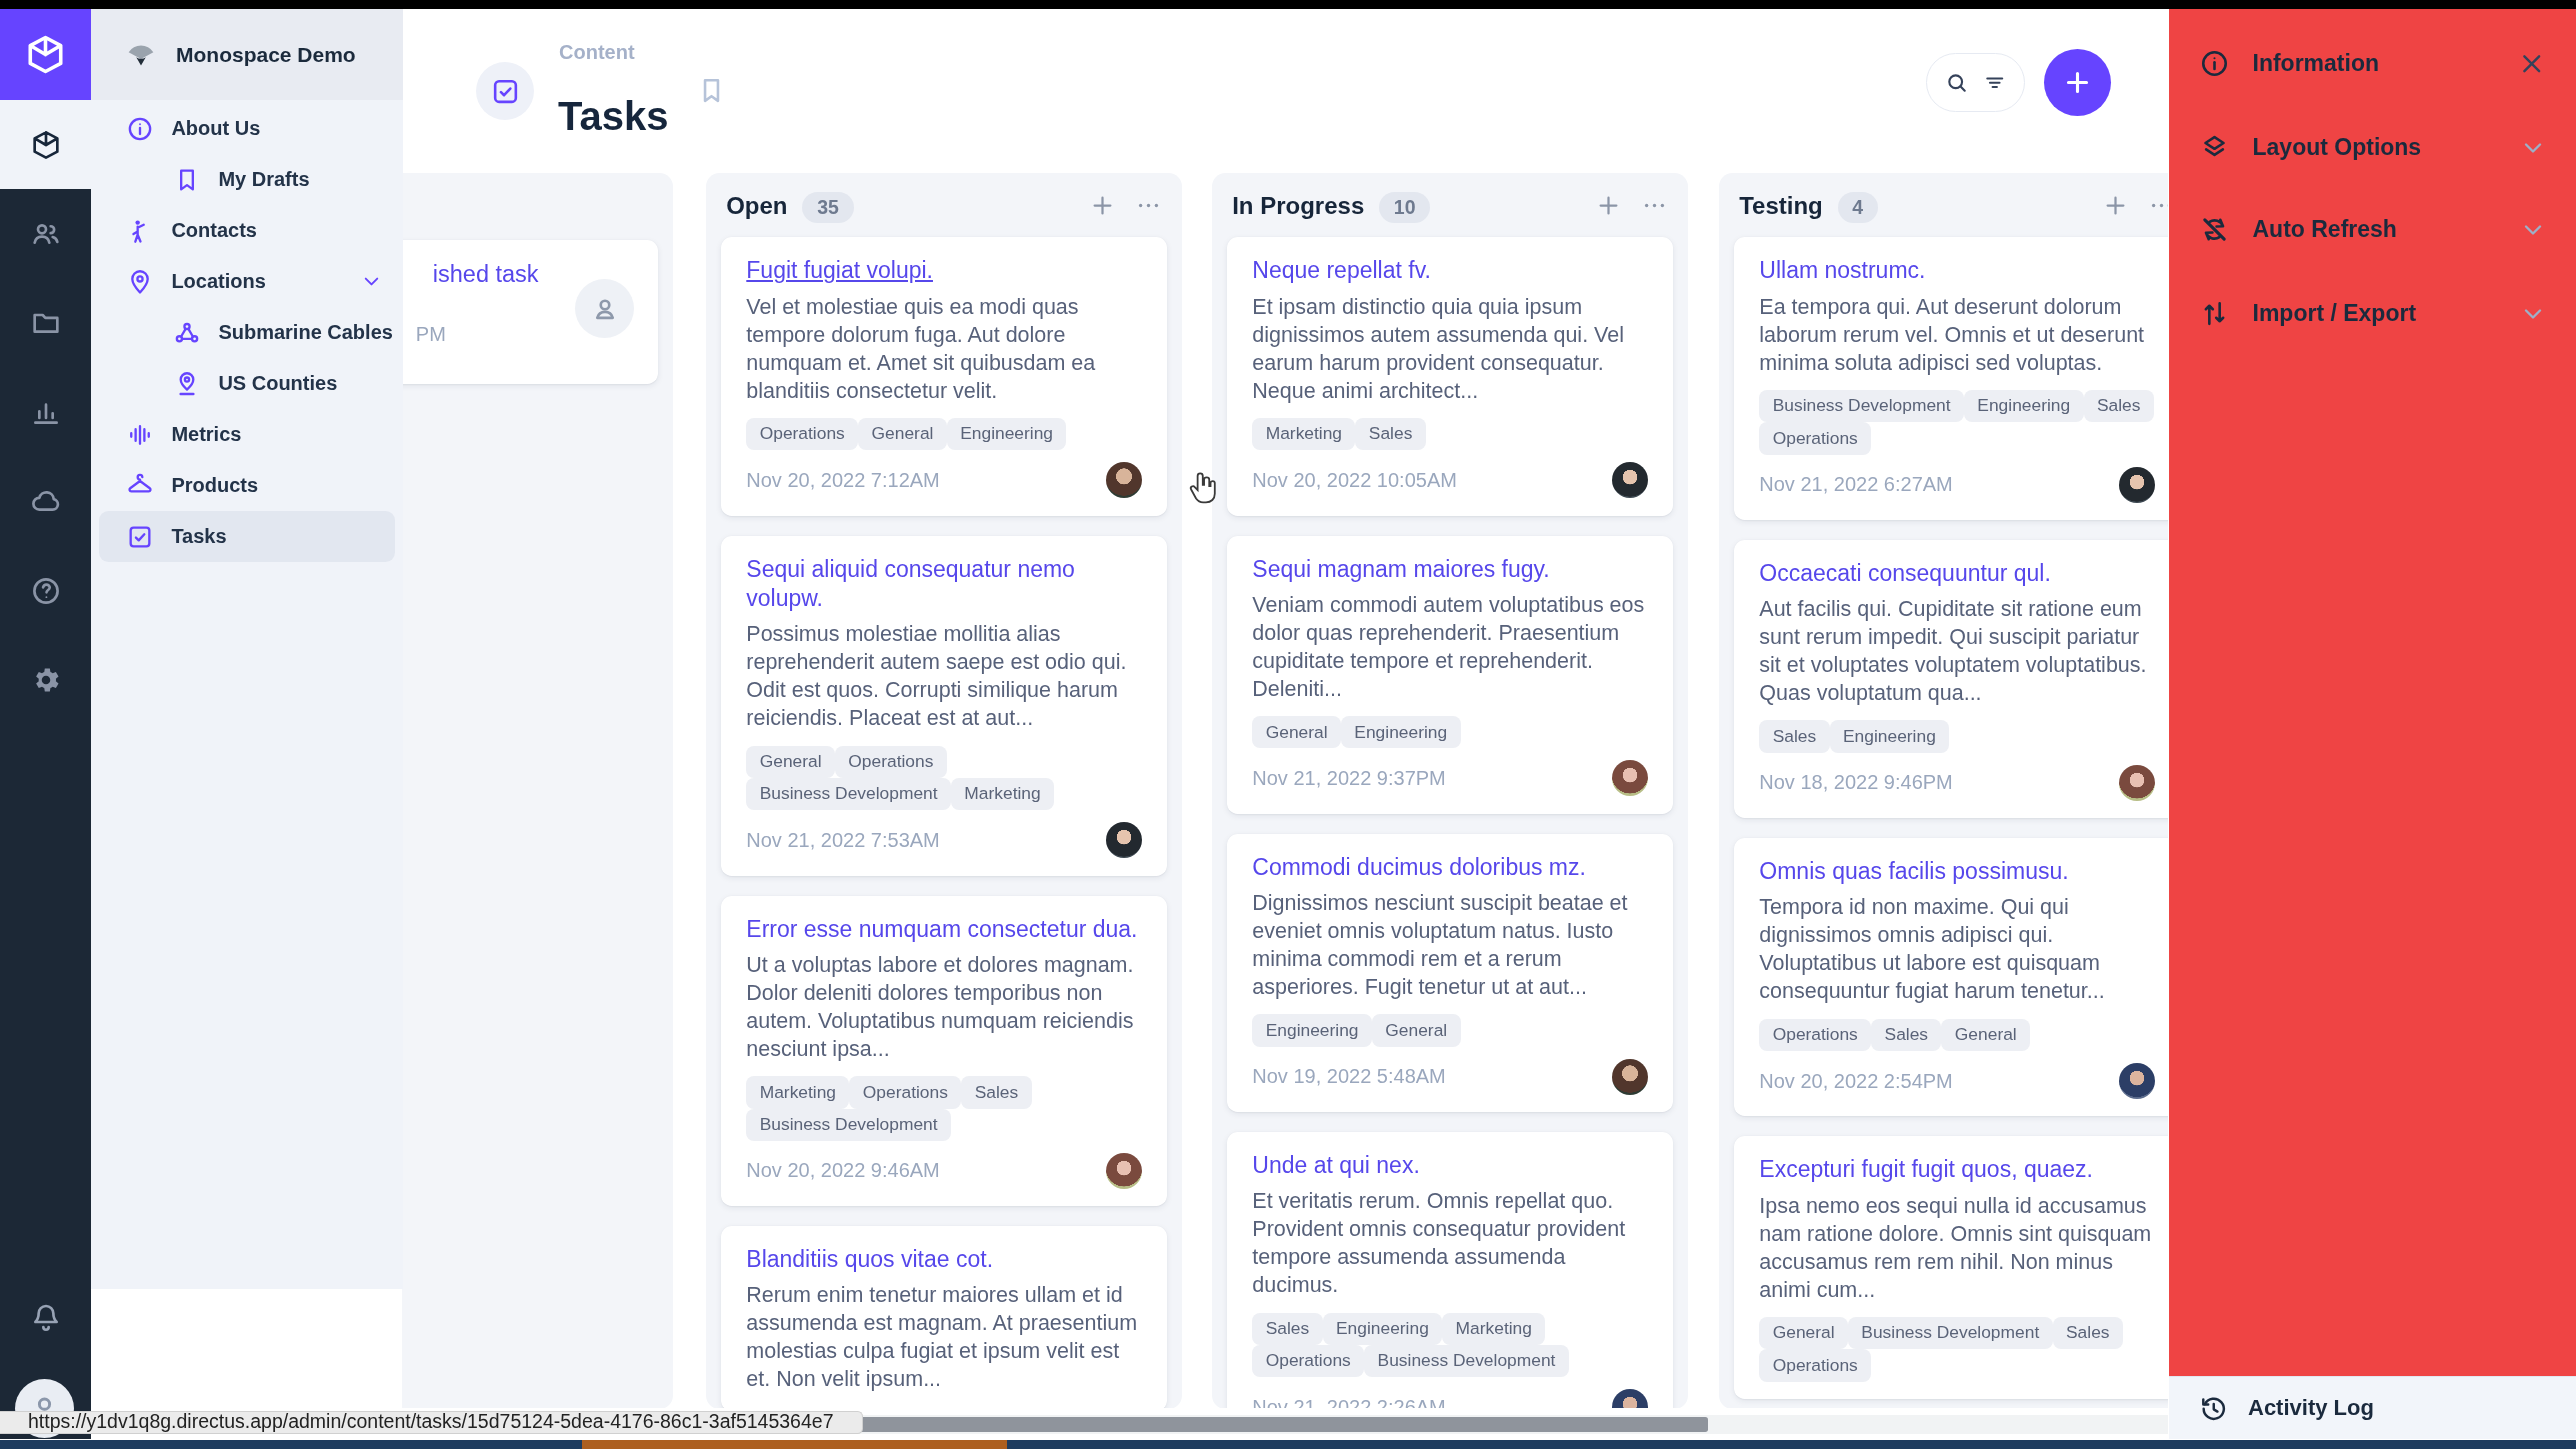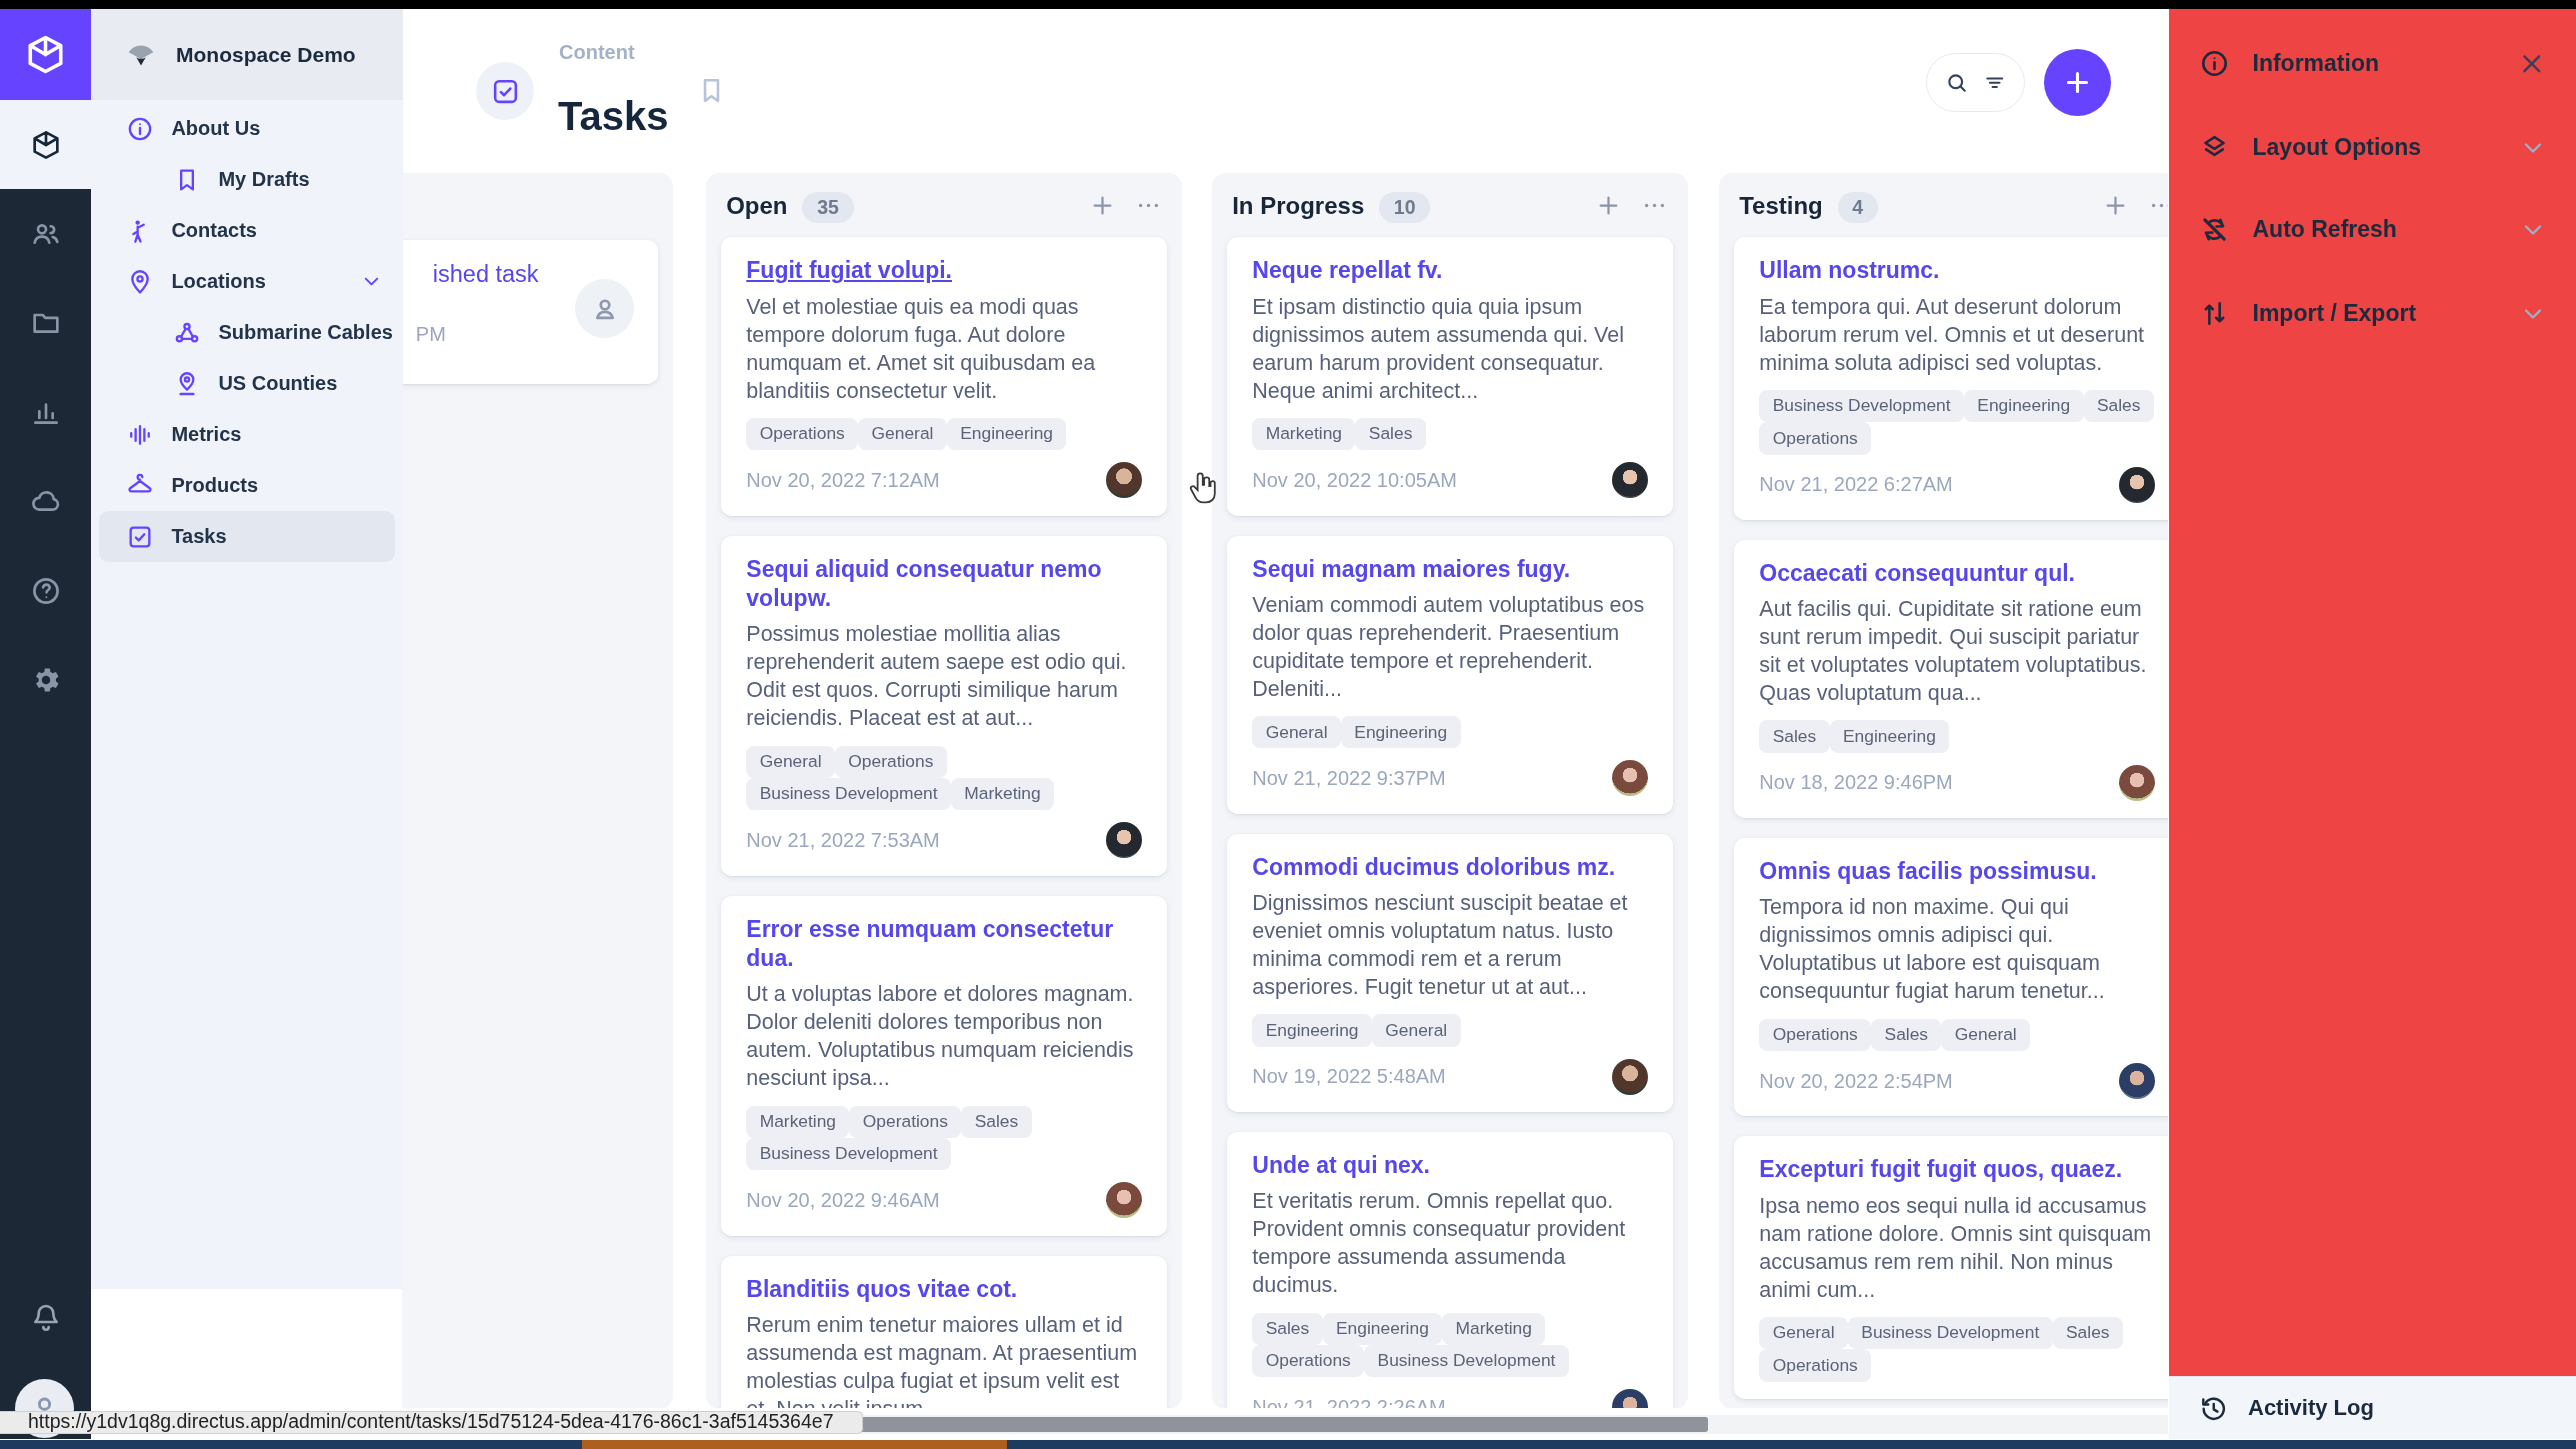--- a/index.html
+++ b/index.html
@@ -50,21 +50,21 @@
 
   
   #board{position:absolute;left:0;top:158px;width:1766px;height:1241px;overflow:hidden;}
   .col{position:absolute;top:5.4px;height:1236px;width:476px;background:#f3f5f9;border-radius:13.4px;padding:13.4px 14.8px;overflow:hidden;}
   .col-head{display:flex;align-items:flex-start;padding:5.4px 5.4px 14.8px;}
   .col-name{font-size:24px;font-weight:700;color:#17263a;}
   .col-count{margin-left:14.8px;background:#e3e7ef;color:#6e7a8f;font-size:19.5px;font-weight:600;padding:4px 14.8px;border-radius:20px;}
   .col-actions{margin-left:auto;display:flex;gap:19px;color:#8b95a7;align-items:center;}
   .col-actions svg{width:27px;height:27px;}
   .card{background:#fff;border-radius:10.7px;box-shadow:0 2px 6.7px rgba(23,41,64,.08),0 0.7px 1.3px rgba(23,41,64,.05);padding:19px 25.5px 17.4px;margin-bottom:20px;}
-  .card-title{font-size:23px;line-height:29.5px;font-weight:700;color:#5647eb;margin:0 0 6.7px;}
+  .card-title{font-size:23px;line-height:29.5px;font-weight:400;color:#5647eb;margin:0 0 6.7px;}
   .card-title.hovered{text-decoration:underline;}
   .card-body{font-size:21.5px;line-height:28px;color:#57617a;margin:0;}
   .tags{display:flex;flex-wrap:wrap;margin-top:13.4px;text-align:right;}
   .tag{background:#edeff4;color:#5a6378;font-size:17.4px;line-height:21.5px;padding:5.4px 13.4px;border-radius:8px;white-space:nowrap;}
   .card-foot{display:flex;align-items:center;justify-content:space-between;margin-top:12px;}
   .card-date{font-size:20px;color:#9aa7bd;}
   .avatar{width:36px;height:36px;border-radius:50%;flex:0 0 auto;}
   .av-a{background:radial-gradient(circle at 50% 40%,#d8b49a 28%,#51362c 29% 68%,#2e3b33 69%);}
   .av-b{background:radial-gradient(circle at 50% 42%,#e6c4ae 26%,#23292f 27% 70%,#3c4750 71%);}
   .av-c{background:radial-gradient(circle at 50% 42%,#e8c0b2 26%,#7a4a3e 27% 66%,#b7bd86 67%);}

